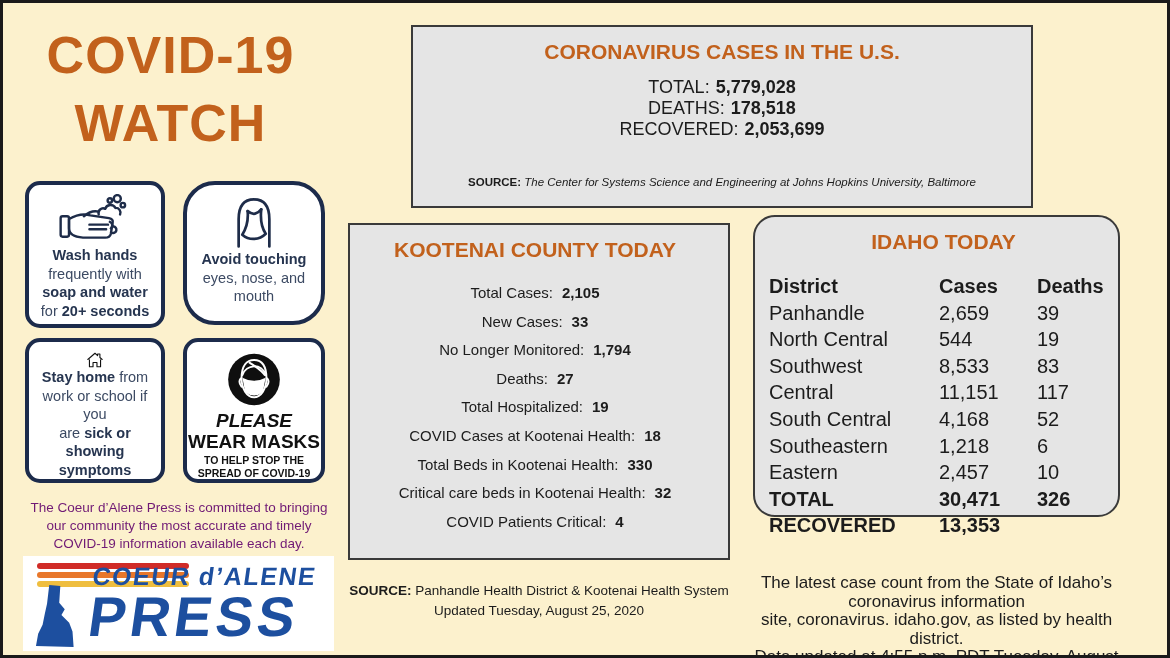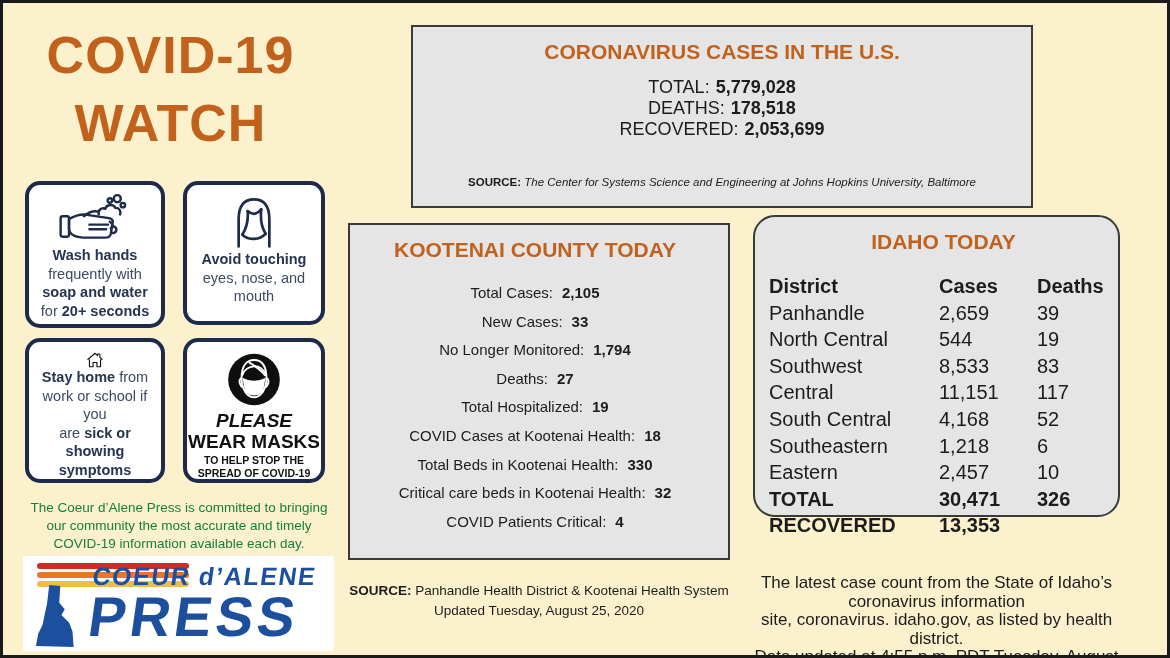--- a/index.html
+++ b/index.html
@@ -32,21 +32,21 @@
   
   .tip {
     position:absolute; width:140px; background:#ffffff;
     border:4px solid #1C2B4B; border-radius:15px;
     display:flex; flex-direction:column; align-items:center;
     padding-top:9px; text-align:center; color:#31405C;
   }
   .tip .txt { font-size:14.5px; line-height:18.5px; color:#3c4a63; }
   .tip .txt b { color:#263550; }
   .tip-1 { left:22px;  top:178px; height:147px; }
-  .tip-2 { left:180px; top:178px; height:144px; width:142px; }
+  .tip-2 { left:180px; top:178px; height:144px; width:142px;border-radius:32px; }
   .tip-3 { left:22px;  top:335px; height:145px; }
   .tip-4 { left:180px; top:335px; height:145px; width:142px; }
   .tip-4 .please { font-size:19px; font-weight:bold; font-style:italic; color:#111; line-height:21px; margin-top:2px;}
   .tip-4 .wear   { font-size:19px; font-weight:bold; color:#111; line-height:21px; }
   .tip-4 .small  { font-size:10.5px; font-weight:bold; color:#111; line-height:12.5px; margin-top:2px;}
   .tip svg { display:block; }
 
   
   .koot-box { left:345px; top:220px; width:382px; height:337px; padding:13px 20px 0 12px; }
   .koot-rows { margin-top:17px; font-size:15px; line-height:28.6px;text-align:center; }
@@ -70,21 +70,21 @@
   }
   .koot-source .src-lbl { font-weight:bold; }
   .idaho-source {
     position:absolute; left:742px; top:571px; width:383px;
     text-align:center; font-size:17px; line-height:18.5px;
   }
 
   
   .press-statement {
     position:absolute; left:20px; top:496px; width:312px;
-    text-align:center; font-size:13.5px; line-height:18px; color:#15803d;
+    text-align:center; font-size:13.5px; line-height:18px; color:#701a75;
   }
   .press-logo {
     position:absolute; left:20px; top:553px; width:311px; height:95px;
     background:#ffffff; overflow:hidden;
   }
   .stripes { position:absolute; left:14px; top:7px; width:152px; }
   .stripe { height:6px; border-radius:3px; margin-bottom:3px; }
   .idaho-shape { position:absolute; left:8px; top:29px; }
   .logo-text { position:absolute; left:66px; top:6px; width:240px; color:#1D4F9F; transform:skewX(-8deg); }
   .logo-line1 { font-size:25px; font-weight:bold; letter-spacing:1.5px; white-space:nowrap; }

